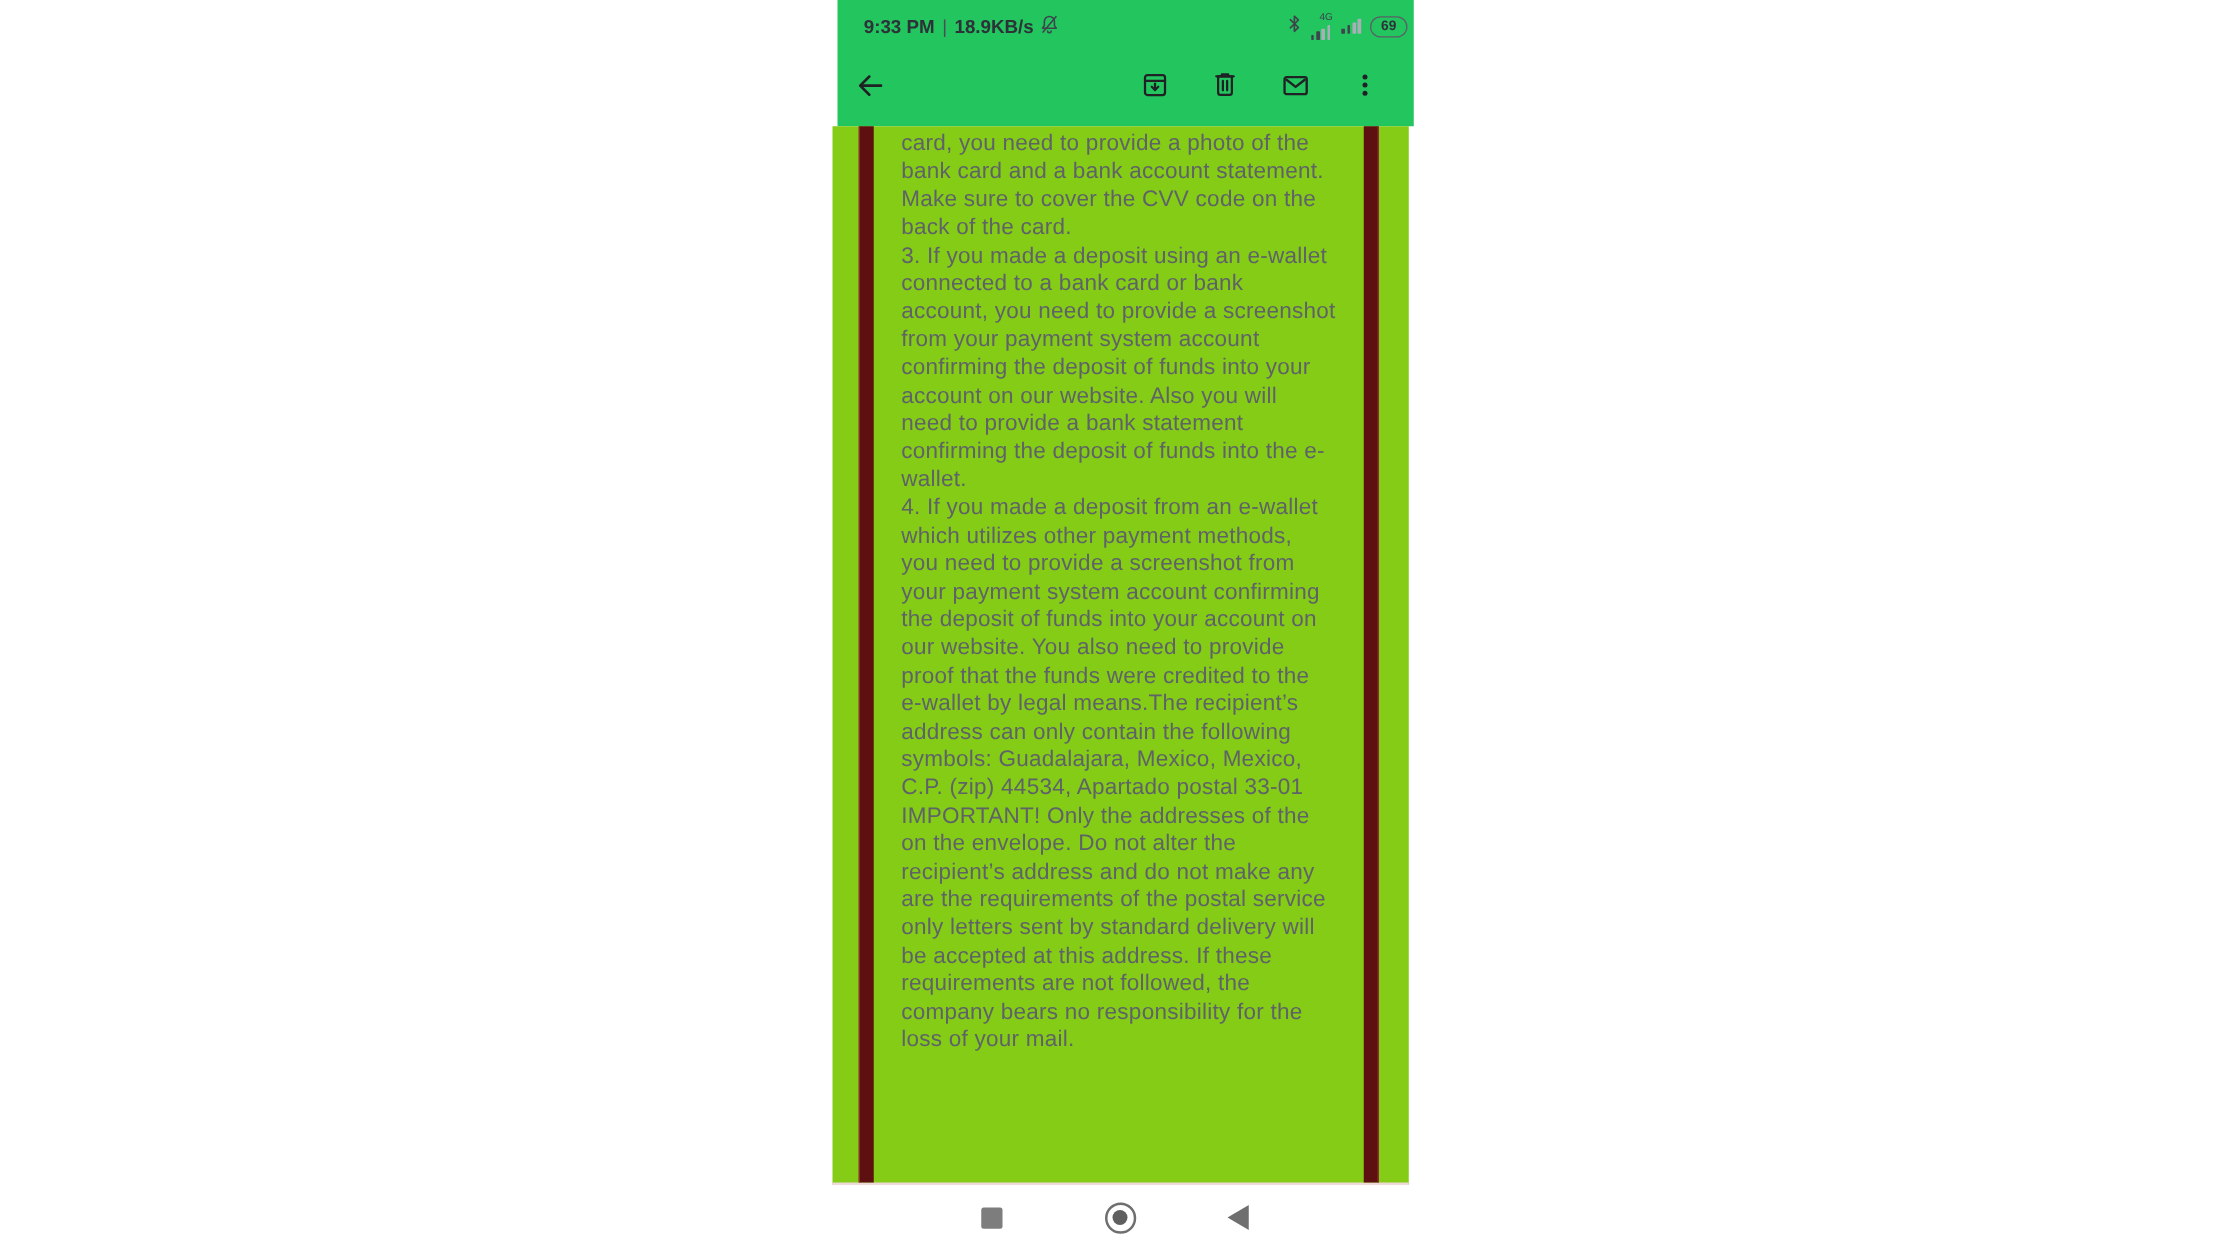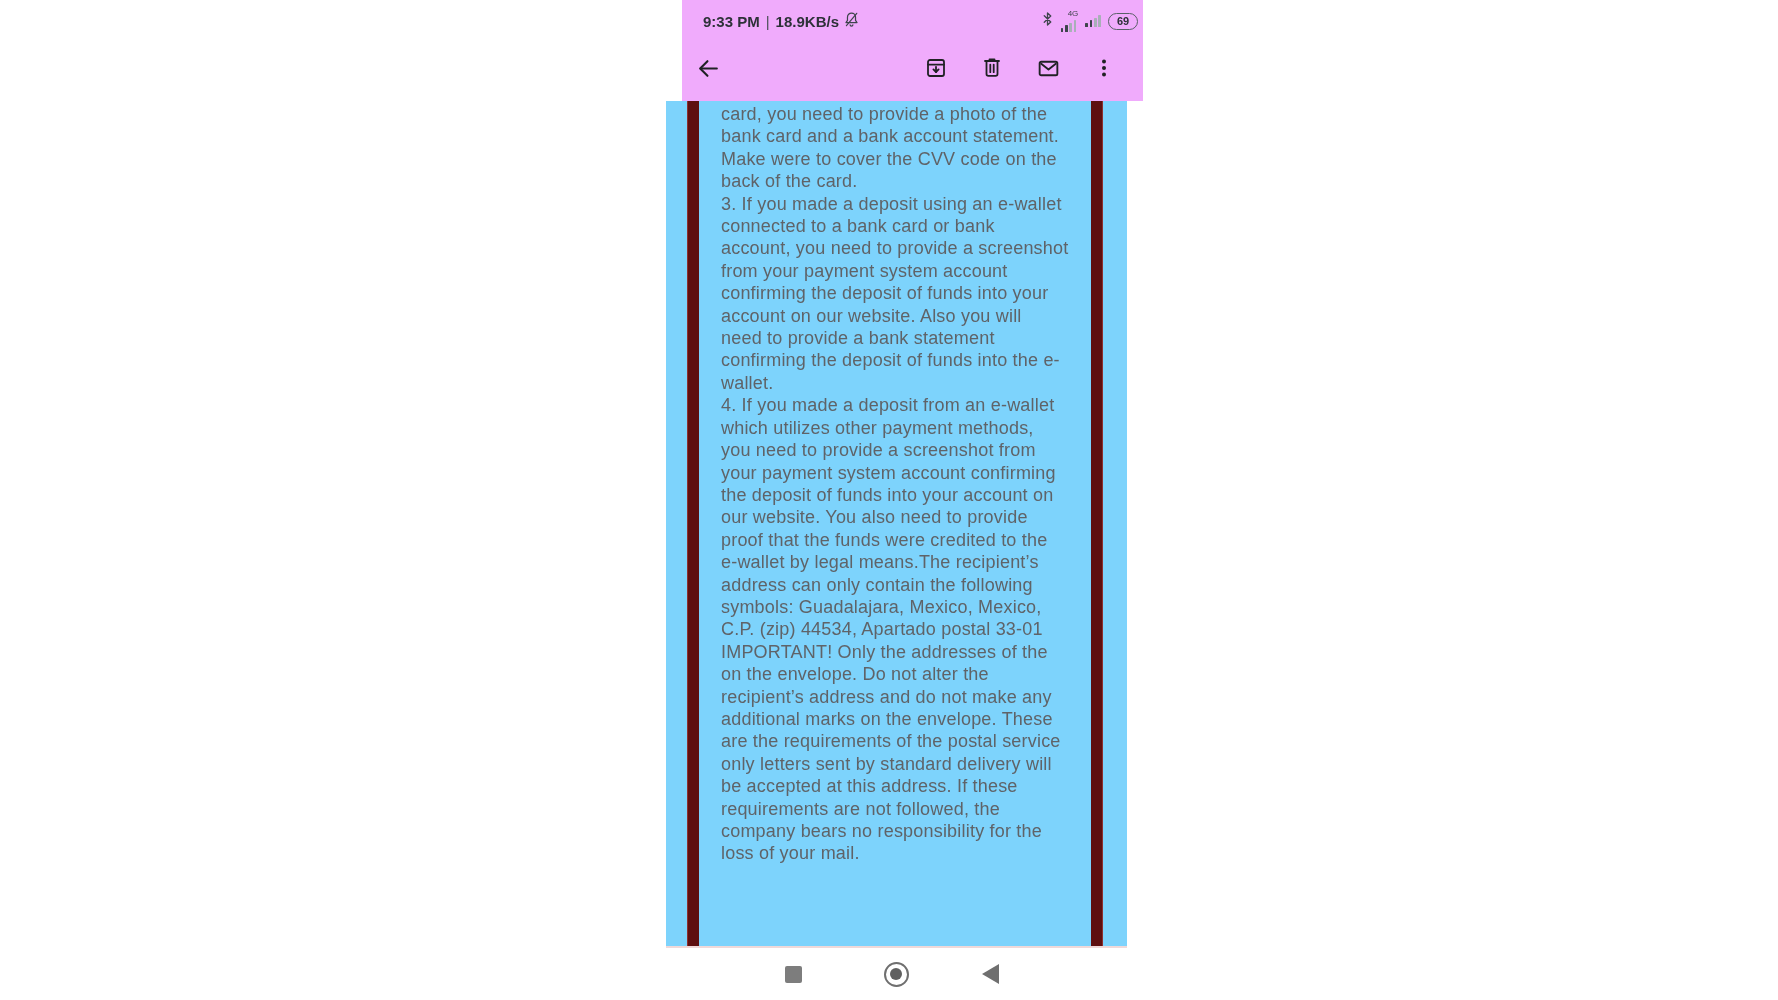--- a/index.html
+++ b/index.html
@@ -1,21 +1,21 @@
 <!DOCTYPE html>
 <html><head>
 <meta charset="utf-8">
 <style>
   * { margin:0; padding:0; box-sizing:border-box; }
   html,body { width:1778px; height:1000px; background:#ffffff; font-family:"Liberation Sans","DejaVu Sans",sans-serif; overflow:hidden; }
 
   .phone { position:absolute; left:666px; top:0; width:461px; height:1000px; background:#ffffff; }
 
   
-  .topbar { position:absolute; top:0; left:16px; width:461px; height:101px; background:#f0abfc; }
+  .topbar { position:absolute; top:0; left:4px; width:461px; height:101px; background:#22c55e; }
 
   .status-bar { position:absolute; top:0; left:0; width:461px; height:38px;
     display:flex; align-items:center; justify-content:space-between; padding:4px 5px 0 21px; }
   .status-left { display:flex; align-items:center; gap:5px; font-size:15px; font-weight:700; color:#2d3138; }
   .status-left .sep { font-weight:400; color:#4a4f57; padding:0 1px; }
   .status-right { display:flex; align-items:center; gap:7px; }
 
   .sim { display:flex; flex-direction:column; align-items:flex-start; }
   .sim .g4 { font-size:8px; font-weight:400; color:#3e444c; line-height:8px; margin-left:7px; margin-bottom:2px; }
   .bars { display:flex; align-items:flex-end; gap:1.5px; height:12px; }
@@ -27,21 +27,21 @@
     border:1.4px solid #596067; border-radius:9px; padding:0 5px; font-size:11px; font-weight:700; color:#2d3138; }
 
   .toolbar { position:absolute; top:38px; left:0; width:461px; height:63px;
     display:flex; align-items:center; padding:0 26px 0 13px; }
   .icon-btn { background:none; border:none; padding:0; width:26px; height:26px;
     display:flex; align-items:center; justify-content:center; cursor:pointer; }
   .toolbar-spacer { flex:1; }
   .toolbar-actions { display:flex; align-items:center; gap:30px; }
 
   
-  .content { position:absolute; top:101px; left:0; width:461px; height:847px; background:#7dd3fc;
+  .content { position:absolute; top:101px; left:0; width:461px; height:847px; background:#84cc16;
     border-bottom:2px solid #efd9d9; }
   .maroon-bar { position:absolute; top:0; bottom:0; width:12px; background:#5e0f0f; }
   .maroon-bar.left  { left:21px;  border-left:1px solid #8d3030; }
   .maroon-bar.right { left:425px; border-right:1px solid #8d3030; }
   .email-text { position:absolute; left:55px; top:2px; width:358px;
     font-size:18px; line-height:22.4px; color:#5f6368; letter-spacing:0.2px; }
   .text-line { white-space:nowrap; }
 
   
   .navbar { position:absolute; top:948px; left:0; width:461px; height:52px; background:#ffffff; }
@@ -157,21 +157,21 @@
         </button>
       </div>
     </div>
   </header>
 
   <main class="content">
     <div class="maroon-bar left"></div>
     <div class="email-text">
         <div class="text-line">card, you need to provide a photo of the</div>
         <div class="text-line">bank card and a bank account statement.</div>
-        <div class="text-line">Make were to cover the CVV code on the</div>
+        <div class="text-line">Make sure to cover the CVV code on the</div>
         <div class="text-line">back of the card.</div>
         <div class="text-line">3. If you made a deposit using an e-wallet</div>
         <div class="text-line">connected to a bank card or bank</div>
         <div class="text-line">account, you need to provide a screenshot</div>
         <div class="text-line">from your payment system account</div>
         <div class="text-line">confirming the deposit of funds into your</div>
         <div class="text-line">account on our website. Also you will</div>
         <div class="text-line">need to provide a bank statement</div>
         <div class="text-line">confirming the deposit of funds into the e-</div>
         <div class="text-line">wallet.</div>
@@ -182,21 +182,20 @@
         <div class="text-line">the deposit of funds into your account on</div>
         <div class="text-line">our website. You also need to provide</div>
         <div class="text-line">proof that the funds were credited to the</div>
         <div class="text-line">e-wallet by legal means.The recipient’s</div>
         <div class="text-line">address can only contain the following</div>
         <div class="text-line">symbols: Guadalajara, Mexico, Mexico,</div>
         <div class="text-line">C.P. (zip) 44534, Apartado postal 33-01</div>
         <div class="text-line">IMPORTANT! Only the addresses of the</div>
         <div class="text-line">on the envelope. Do not alter the</div>
         <div class="text-line">recipient’s address and do not make any</div>
-        <div class="text-line">additional marks on the envelope. These</div>
         <div class="text-line">are the requirements of the postal service</div>
         <div class="text-line">only letters sent by standard delivery will</div>
         <div class="text-line">be accepted at this address. If these</div>
         <div class="text-line">requirements are not followed, the</div>
         <div class="text-line">company bears no responsibility for the</div>
         <div class="text-line">loss of your mail.</div>
       </div>
     <div class="maroon-bar right"></div>
   </main>
 

